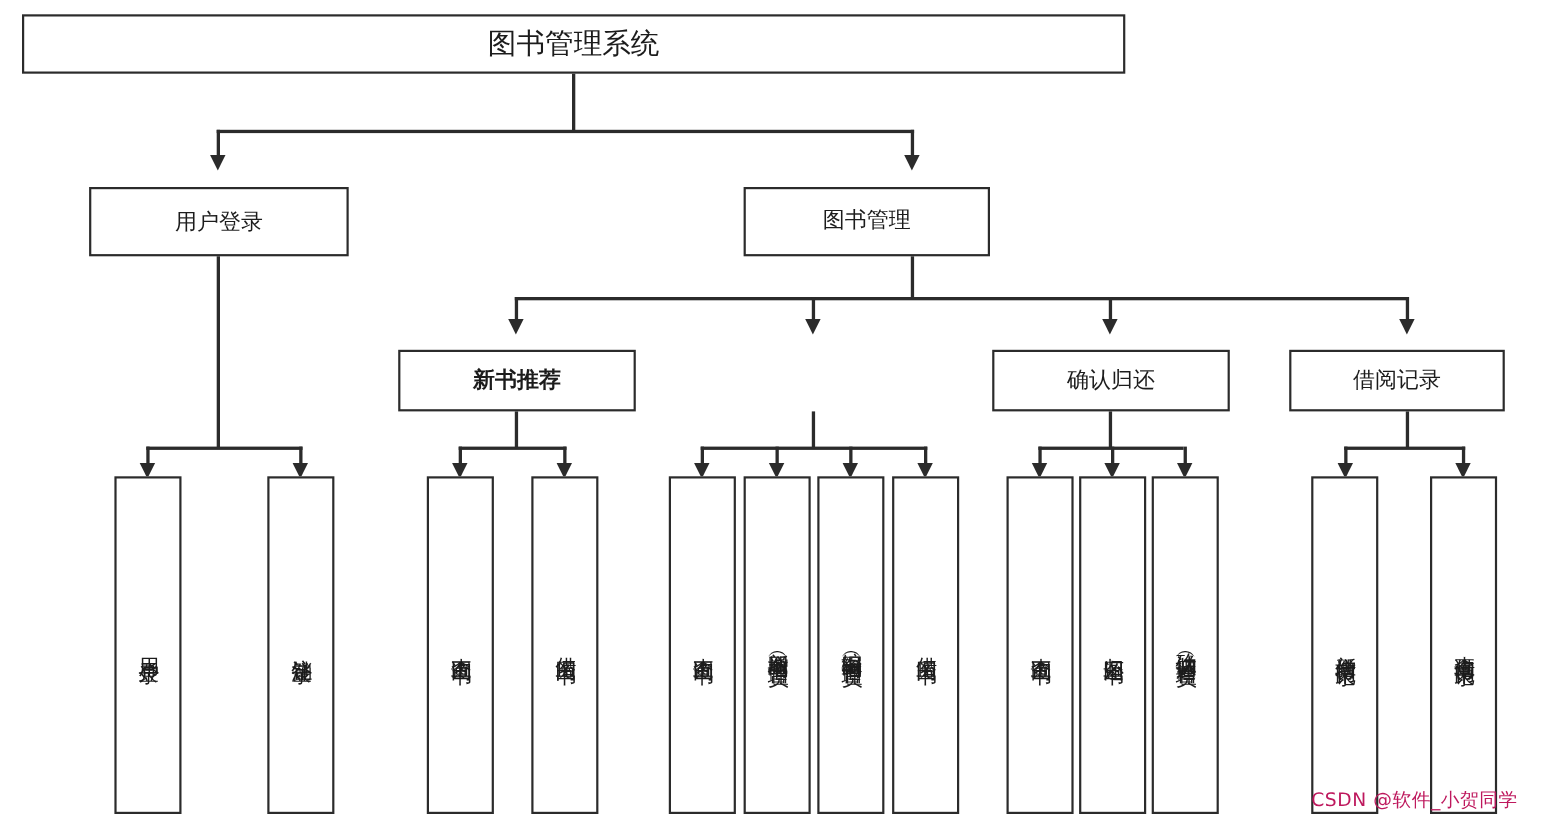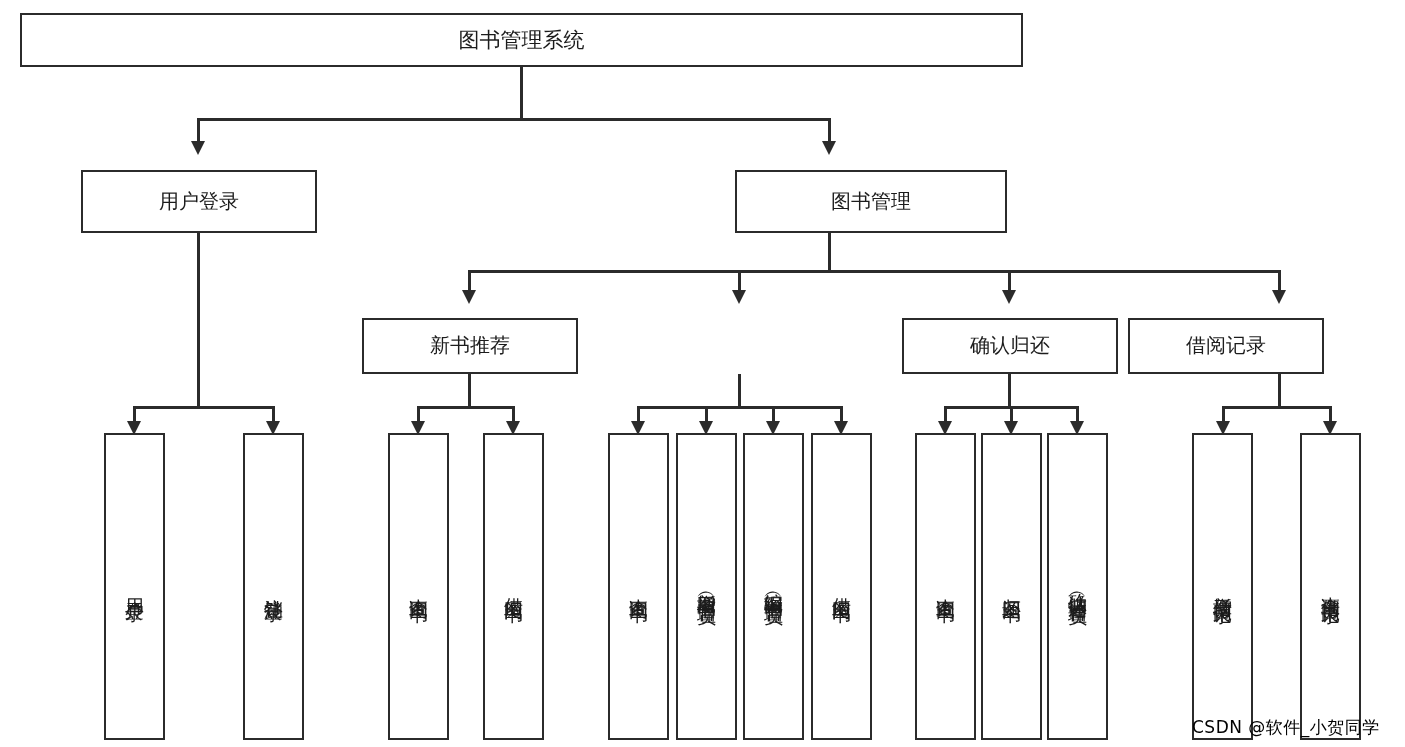--- a/index.html
+++ b/index.html
@@ -21,21 +21,21 @@
     box-sizing:border-box;
     border:2px solid #2b2b2b;
     background:#ffffff;
     display:flex;
     align-items:center;
     justify-content:center;
     text-align:center;
     color:#1c1c1c;
     line-height:1.18;
   }
-  .node.root{ font-size:21px; }
+  .node.root{ font-size:26px; }
   .node.lvl2{ font-size:20px; }
   .node.lvl3{ font-size:20px; }
   .node.leaf{
     font-size:19px;
     writing-mode:vertical-rl;
     text-orientation:upright;
     letter-spacing:2px;
     line-height:1.05;
     padding:6px 0;
     white-space:nowrap;
@@ -52,21 +52,21 @@
     position:absolute;
     width:0;height:0;
     border-left:7px solid transparent;
     border-right:7px solid transparent;
     border-top:14px solid #2b2b2b;
   }
   
   #watermark{
     position:absolute;
     font-size:17px;
-    color:#000000;
+    color:#be185d;
     white-space:nowrap;
     letter-spacing:0.5px;
   }
 </style>
 </head>
 <body>
 
 <div id="canvas">
 
   <div class="node root" style="left:20px; top:13px; width:1003px; height:54px;">
@@ -78,21 +78,21 @@
   <div class="edge h" style="left:197px; top:118px; width:634px; height:3px;"></div>
 
   <div class="edge v" style="left:197px; top:118px; width:3px; height:27px;"></div>
   <div class="arrow" style="left:191px; top:141px;"></div>
   <div class="edge v" style="left:828px; top:118px; width:3px; height:27px;"></div>
   <div class="arrow" style="left:822px; top:141px;"></div>
 
   <div class="node lvl2" style="left:81px; top:170px; width:236px; height:63px;">
     <span class="lbl">用户登录</span>
   </div>
-  <div class="node lvl2" style="left:735px; top:170px; width:272px; height:63px;">
+  <div class="node lvl2" style="left:676px; top:170px; width:224px; height:63px;font-family:Liberation Mono, monospace;">
     <span class="lbl">图书管理</span>
   </div>
 
   <div class="edge v" style="left:197px; top:233px; width:3px; height:175px;"></div>
   <div class="edge h" style="left:133px; top:406px; width:142px; height:3px;"></div>
   <div class="edge v" style="left:133px; top:406px; width:3px; height:21px;"></div>
   <div class="arrow" style="left:127px; top:421px;"></div>
   <div class="edge v" style="left:272px; top:406px; width:3px; height:21px;"></div>
   <div class="arrow" style="left:266px; top:421px;"></div>
 
@@ -100,27 +100,27 @@
   <div class="edge h" style="left:468px; top:270px; width:811px; height:3px;"></div>
   <div class="edge v" style="left:468px; top:270px; width:3px; height:24px;"></div>
   <div class="arrow" style="left:462px; top:290px;"></div>
   <div class="edge v" style="left:738px; top:270px; width:3px; height:24px;"></div>
   <div class="arrow" style="left:732px; top:290px;"></div>
   <div class="edge v" style="left:1008px; top:270px; width:3px; height:24px;"></div>
   <div class="arrow" style="left:1002px; top:290px;"></div>
   <div class="edge v" style="left:1278px; top:270px; width:3px; height:24px;"></div>
   <div class="arrow" style="left:1272px; top:290px;"></div>
 
-  <div class="node lvl3" style="left:362px; top:318px; width:216px; height:56px;">
+  <div class="node lvl3" style="left:362px; top:318px; width:216px; height:56px;font-weight:bold;">
     <span class="lbl">新书推荐</span>
   </div>
   <div class="node lvl3" style="left:902px; top:318px; width:216px; height:56px;">
     <span class="lbl">确认归还</span>
   </div>
-  <div class="node lvl3" style="left:1128px; top:318px; width:196px; height:56px;">
+  <div class="node lvl3" style="left:1172px; top:318px; width:196px; height:56px;">
     <span class="lbl">借阅记录</span>
   </div>
 
   <div class="edge v" style="left:468px; top:374px; width:3px; height:34px;"></div>
   <div class="edge h" style="left:417px; top:406px; width:98px; height:3px;"></div>
   <div class="edge v" style="left:417px; top:406px; width:3px; height:21px;"></div>
   <div class="arrow" style="left:411px; top:421px;"></div>
   <div class="edge v" style="left:512px; top:406px; width:3px; height:21px;"></div>
   <div class="arrow" style="left:506px; top:421px;"></div>
 

